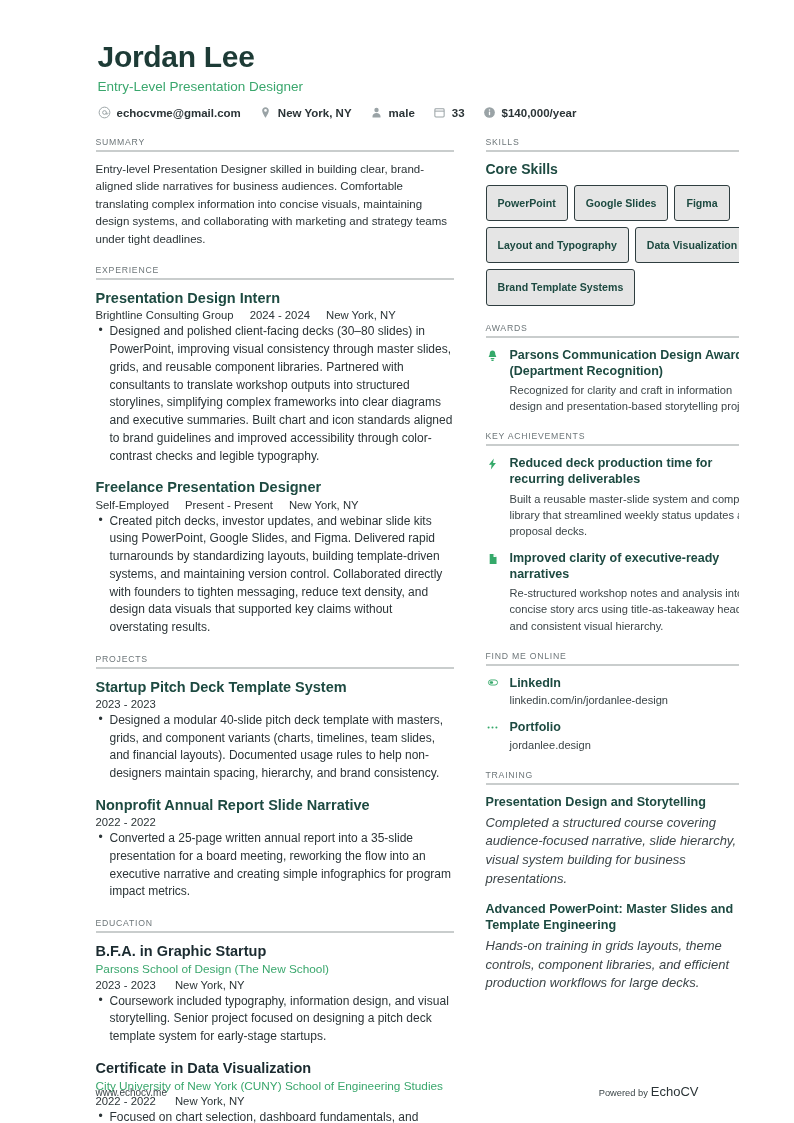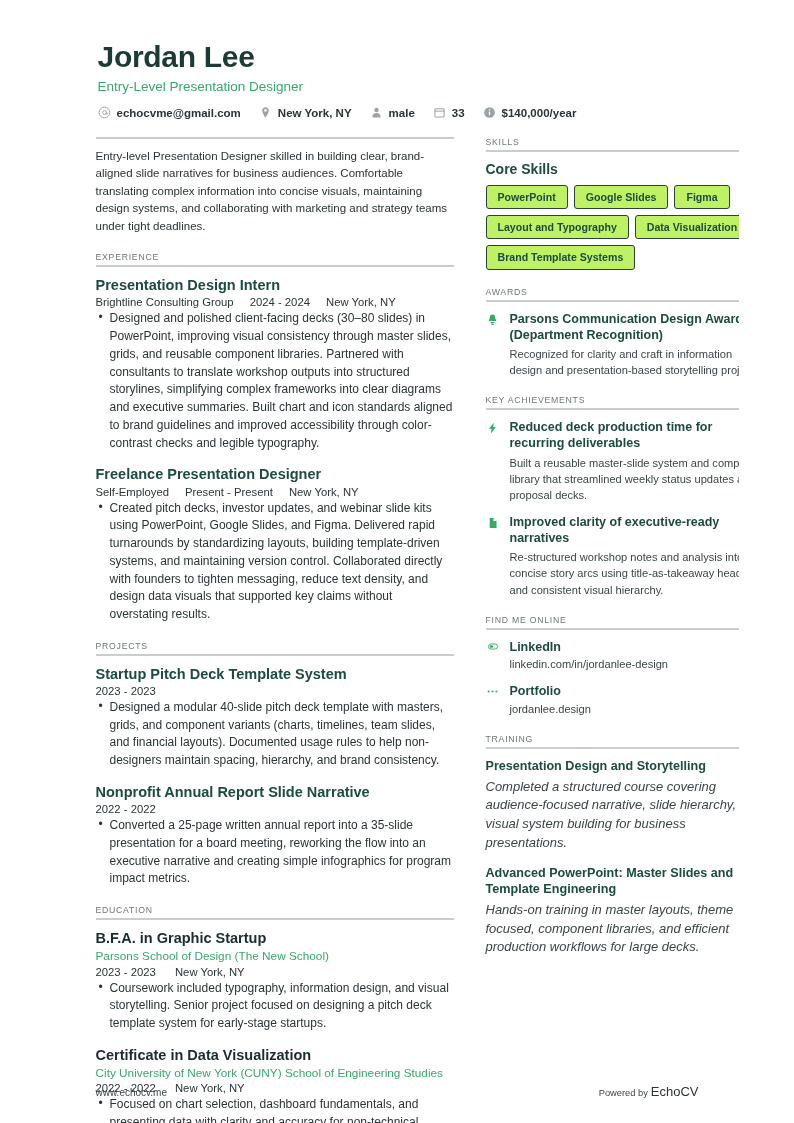--- a/index.html
+++ b/index.html
@@ -169,27 +169,27 @@
     margin-bottom: 8px;
   }
   .skill-tags {
     display: flex;
     flex-wrap: wrap;
     gap: 6px;
   }
   .skill-tag {
     border: 1px solid #2f3e40;
     border-radius: 3px;
-    padding: 5px 11px;
+    padding: 11px 11px;
     font-size: 10.6px;
     font-weight: 700;
     color: #1d4a41;
     line-height: 1.15;
     white-space: nowrap;
-    background: #bef264;
+    background: #e5e5e5;
   }
 
   
   .icon-item {
     display: flex;
     align-items: flex-start;
     margin-bottom: 11px;
   }
   .icon-item:last-child { margin-bottom: 0; }
   .icon-item .leading-icon {
@@ -328,20 +328,21 @@
       </div>
 
     </div>
   </div>
 
   <div class="columns">
 
     <div class="col-left">
 
       <div class="section">
+        <div class="section-title">SUMMARY</div>
         <div class="section-rule"></div>
         <div class="summary-text">Entry-level Presentation Designer skilled in building clear, brand-aligned slide narratives for business audiences. Comfortable translating complex information into concise visuals, maintaining design systems, and collaborating with marketing and strategy teams under tight deadlines.</div>
       </div>
 
       <div class="section">
         <div class="section-title">EXPERIENCE</div>
         <div class="section-rule"></div>
 
         <div class="entry">
           <div class="entry-title">Presentation Design Intern</div>
@@ -521,21 +522,21 @@
         <div class="section-title">TRAINING</div>
         <div class="section-rule"></div>
 
         <div class="training-entry">
           <div class="training-title">Presentation Design and Storytelling</div>
           <div class="training-desc">Completed a structured course covering audience-focused narrative, slide hierarchy, and visual system building for business presentations.</div>
         </div>
 
         <div class="training-entry">
           <div class="training-title">Advanced PowerPoint: Master Slides and Template Engineering</div>
-          <div class="training-desc">Hands-on training in master layouts, theme focused, component libraries, and efficient production workflows for large decks.</div>
+          <div class="training-desc">Hands-on training in grids layouts, theme controls, component libraries, and efficient production workflows for large decks.</div>
         </div>
       </div>
 
     </div>
   </div>
 
   <div class="footer">
     <div class="footer-left">www.echocv.me</div>
     <div class="footer-right">
       <span>Powered by</span><span class="brand">EchoCV</span>

